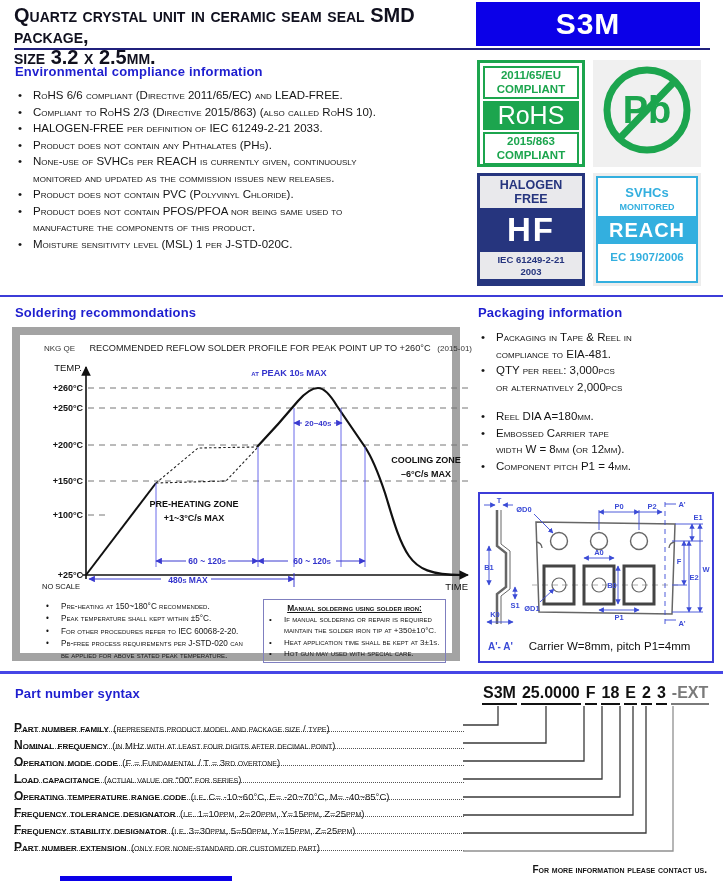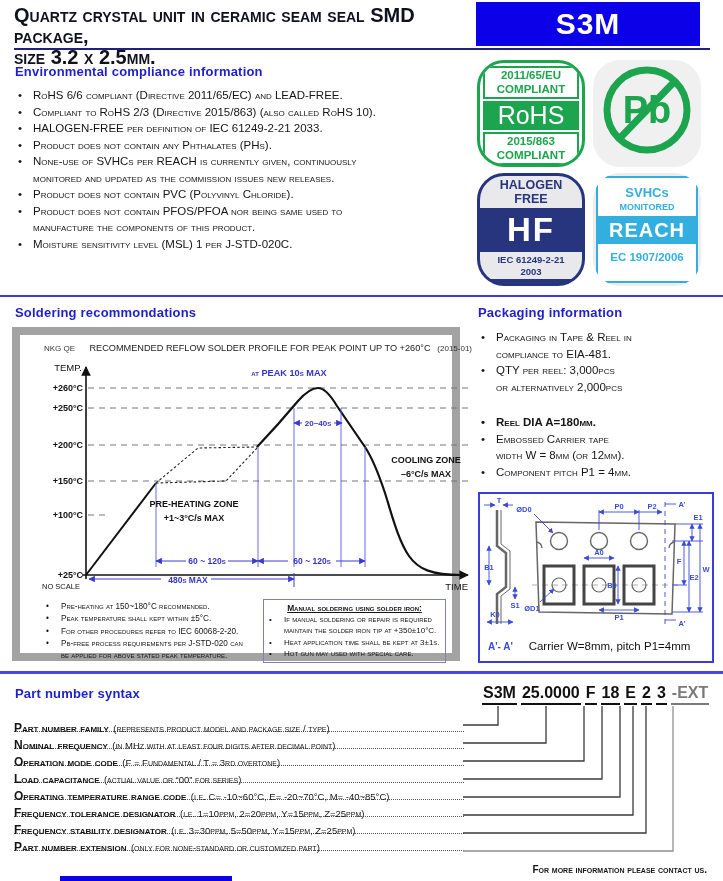--- a/index.html
+++ b/index.html
@@ -19,21 +19,21 @@
 
   
   .env-head { left:15px; top:64px; }
   ul.dots { list-style:none; }
   ul.dots li { position:relative; padding-left:15px; white-space:pre-line; }
   ul.dots li::before { content:"•"; position:absolute; left:0; top:0; }
   .env-list { left:18px; top:87px; width:440px; font-size:11.5px; line-height:16.5px; }
 
   
   .badges { left:477px; top:60px; width:224px; display:grid; grid-template-columns:108px 108px; grid-template-rows:107px 113px; gap:6px 8px; }
-  .badge { overflow:hidden;border-radius:27px; }
+  .badge { overflow:hidden; }
   .b-rohs { border:3px solid #1CA54E; background:#fff; padding:3px; display:flex; flex-direction:column; gap:2px; text-align:center; }
   .b-rohs .frame { border:2px solid #1CA54E; color:#1CA54E; font-weight:bold; font-size:11.5px; line-height:13.5px; padding:1px 0; }
   .b-rohs .mid { background:#1CA54E; color:#fff; font-weight:normal; font-size:25px; line-height:29px; }
   .b-pb { background:#f0f0f0; display:flex; align-items:flex-start; justify-content:center; }
   .b-hf { border:3px solid #26357E; background:#26357E; display:flex; flex-direction:column; text-align:center; }
   .b-hf .panel { background:#e9e9ec; color:#26357E; font-weight:bold; }
   .b-hf .top { font-size:12.5px; line-height:14px; padding:2px 0; }
   .b-hf .mid { color:#fff; font-weight:bold; font-size:33px; line-height:44px; letter-spacing:2px; }
   .b-hf .bot { font-size:9.5px; line-height:11.5px; padding:2px 0; }
   .b-reach { background:#ededed; padding:3px; }
@@ -49,21 +49,21 @@
   .chart-notes { display:flex; padding:2px 6px 0 10px; gap:8px; }
   .notes-list { width:225px; font-size:8.2px; line-height:12.3px; margin-top:2px; }
   .manual-box { width:196px; border:1.5px solid #7f7fbf; padding:2px 5px 3px 5px; }
   .manual-title { text-align:center; font-weight:bold; font-size:8.4px; text-decoration:underline; line-height:12px; }
   .manual-list { font-size:8px; line-height:11.3px; }
   svg text { font-family:"Liberation Sans","DejaVu Sans",sans-serif; }
 
   
   .pack-head { left:478px; top:305px; }
   .pack-list { left:481px; top:329px; width:232px; font-size:11.5px; line-height:16.5px; }
-  .pack-list li.gap { margin-top:19px;font-weight:bold; }
+  .pack-list li.gap { margin-top:13px; }
   .carrier-box { left:478px; top:492px; width:236px; height:171px; border:2px solid #3c3cd8; background:#fff; padding:2px 2px 0 2px; }
   .carrier-cap { display:flex; align-items:center; padding:0 4px 2px 6px; }
   .carrier-cap .section { color:#3b4bd6; font-weight:bold; font-size:10px; }
   .carrier-cap .cap { flex:1; text-align:center; font-size:11.5px; color:#111; }
 
   
   .pn-head { left:15px; top:686px; }
   .pn-number { left:482px; top:684px; display:flex; gap:4px; font-size:16px; font-weight:600; color:#111; }
   .pn-number .seg { border-bottom:2px solid #111; padding:0 1px 1px 1px; }
   .pn-number .seg.muted { color:#7a7a7a; border-bottom-color:#7a7a7a; }

